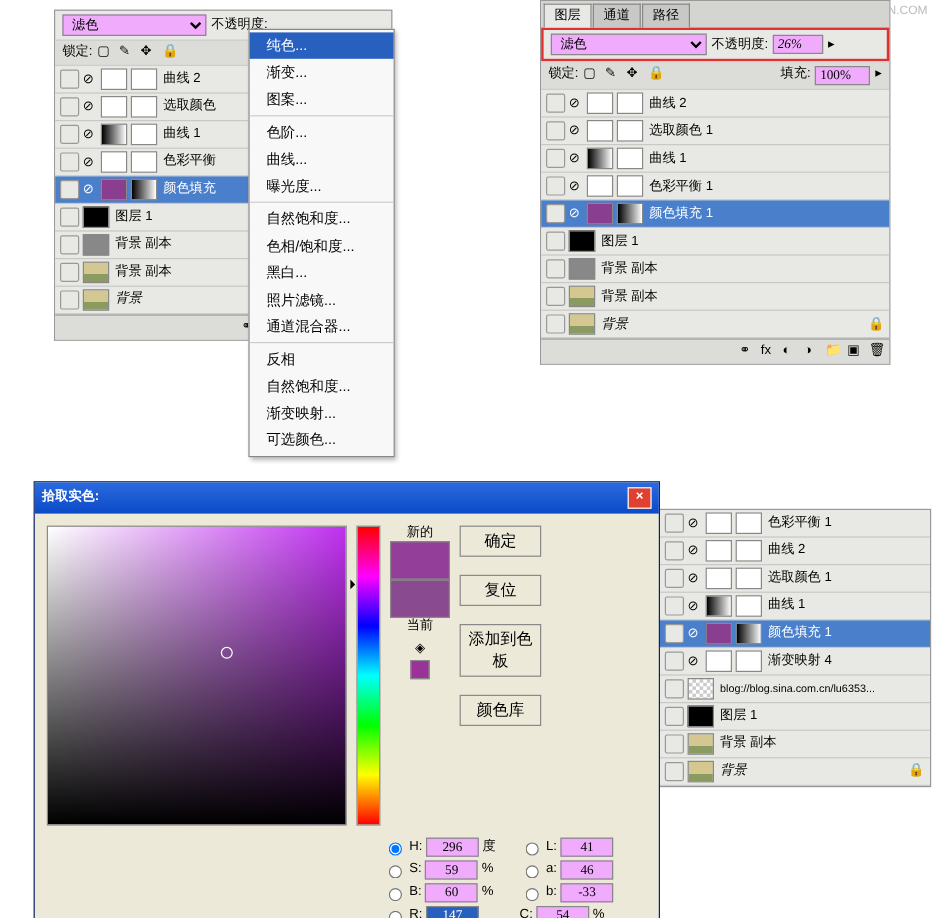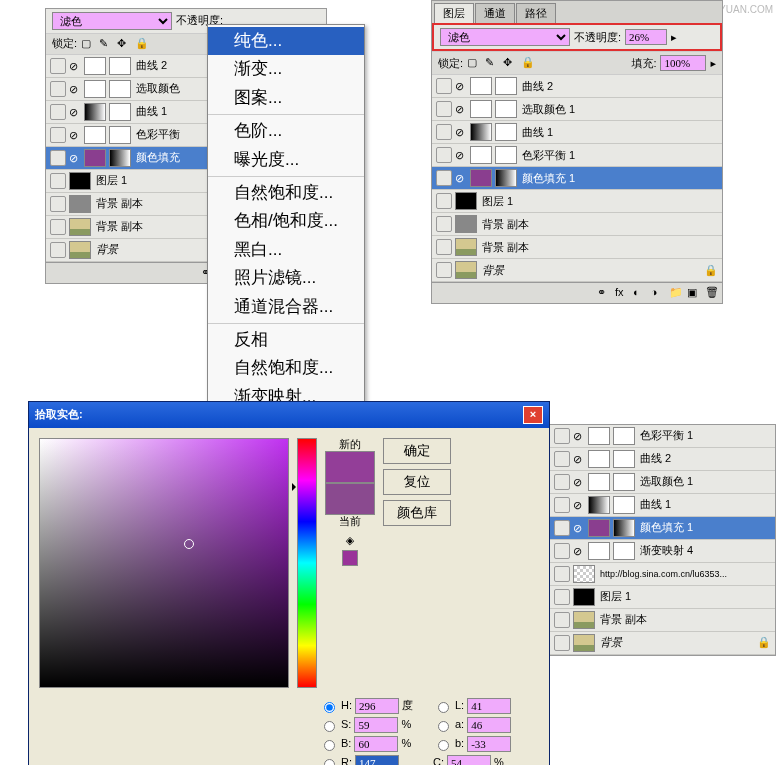--- a/index.html
+++ b/index.html
@@ -3,54 +3,54 @@
 <meta charset="utf-8">
 <style>
 body{margin:0;font:11px/1.2 "SimSun","Arial",sans-serif;background:#fff;width:781px;height:765px;position:relative;color:#000}
 .panel{position:absolute;background:#e8e8e4;border:1px solid #999}
 .tabs{display:flex;background:#d4d4d0;padding:2px 2px 0}
 .tab{padding:3px 8px;margin-right:1px;background:#c8c8c4;border:1px solid #888;border-bottom:none;font-size:11px}
 .tab.active{background:#e8e8e4}
 .blend-row{display:flex;align-items:center;padding:3px 6px;gap:4px}
 .blend-row.hl{border:2px solid #e03030}
 select,input[type=text]{font:11px "SimSun";border:1px solid #888;background:#f0abfc;padding:1px 3px}
-.lock-row{display:flex;align-items:center;padding:3px 6px;gap:4px;border-top:1px solid #ccc;border-bottom:1px solid #ccc;background:#dcdcd8}
+.lock-row{display:flex;align-items:flex-start;padding:3px 6px;gap:4px;border-top:1px solid #ccc;border-bottom:1px solid #ccc;background:#dcdcd8}
 .layers{background:#e8e8e4}
 .layer{display:flex;align-items:center;height:22px;border-bottom:1px solid #c8c8c4;padding:0 4px;gap:3px}
 .layer.sel{background:#4a7fcc;color:#fff}
 .eye{width:14px;height:14px;border:1px solid #999;background:#e8e8e4;border-radius:2px}
 .link{width:12px;height:12px}
 .thumb{width:20px;height:16px;border:1px solid #888;background:#fff}
 .thumb.dark{background:#000}
 .thumb.gray{background:#888}
 .thumb.purple{background:#8a3e8f}
 .thumb.photo{background:linear-gradient(#d4c890 60%,#8a9a60 60%)}
 .thumb.checker{background:repeating-conic-gradient(#ccc 0 25%,#fff 0 50%) 0 0/6px 6px}
 .mask{width:20px;height:16px;border:1px solid #888;background:linear-gradient(90deg,#000,#fff)}
 .maskw{width:20px;height:16px;border:1px solid #888;background:#fff}
 .lname{flex:1;margin-left:2px}
 .lname.italic{font-style:italic}
 .bot{display:flex;justify-content:flex-end;padding:3px;gap:4px;border-top:1px solid #999;background:#dcdcd8}
 .ico{width:14px;height:14px;display:inline-block}
 .menu{position:absolute;background:#f8f8f8;border:1px solid #888;box-shadow:2px 2px 4px rgba(0,0,0,0.3);padding:2px 0;min-width:120px}
-.menu-item{padding:4px 26px;font-size:17px}
+.menu-item{padding:4px 14px;font-size:12px}
 .menu-item.hl{background:#2860c0;color:#fff}
 .menu-sep{border-top:1px solid #ccc;margin:2px 0}
 .dlg{position:absolute;background:#ece9d8;border:1px solid #0a246a}
 .titlebar{background:linear-gradient(#2b6ade,#0a4ac8);color:#fff;padding:4px 6px;display:flex;justify-content:space-between;align-items:center;font-weight:bold}
 .close-btn{width:18px;height:16px;background:#e04030;color:#fff;text-align:center;border:1px solid #fff;font-weight:bold;line-height:14px}
 .dlg-body{padding:10px;display:flex;gap:8px}
 .sv-box{width:248px;height:248px;background:linear-gradient(to bottom,transparent,#000),linear-gradient(to right,#fff,#c030f0);position:relative;border:1px solid #888}
 .sv-cursor{position:absolute;width:8px;height:8px;border:1px solid #fff;border-radius:50%;left:144px;top:100px}
 .hue-strip{width:18px;height:248px;background:linear-gradient(#f00,#f0f,#00f,#0ff,#0f0,#ff0,#f00);border:1px solid #888;position:relative}
 .hue-arrow{position:absolute;left:-6px;top:44px;border:4px solid transparent;border-left-color:#000}
 .swatch-big{width:48px;height:30px;border:1px solid #888}
-.btn{display:block;width:68px;padding:3px;margin-bottom:5px;background:#ece9d8;border:1px solid #888;text-align:center}
+.btn{display:block;width:68px;padding:3px;margin-bottom:15px;background:#ece9d8;border:1px solid #888;text-align:center}
 .field-row{display:flex;align-items:center;gap:3px;margin-bottom:3px}
-.field-row input[type=text]{width:36px;}
+.field-row input[type=text]{width:36px;text-align:center}
 .radio{width:11px;height:11px}
 .wm{position:absolute;top:4px;right:8px;color:#bbb;font-size:10px}
 </style>
 </head>
 <body>
 
 <div class="wm">思缘设计论坛 - WWW.MISSYUAN.COM</div>
 
 <div class="panel" style="left:45px;top:8px;width:280px">
   <div class="blend-row">
@@ -132,44 +132,45 @@
       <span class="ico">🗑</span>
     </div>
 </div>
 
 <div class="menu" style="left:207px;top:24px">
   <div class="menu-item hl">纯色...</div>
   <div class="menu-item">渐变...</div>
   <div class="menu-item">图案...</div>
   <div class="menu-sep"></div>
   <div class="menu-item">色阶...</div>
+  <div class="menu-item">曲线...</div>
   <div class="menu-item">曝光度...</div>
   <div class="menu-sep"></div>
   <div class="menu-item">自然饱和度...</div>
   <div class="menu-item">色相/饱和度...</div>
   <div class="menu-item">黑白...</div>
   <div class="menu-item">照片滤镜...</div>
   <div class="menu-item">通道混合器...</div>
   <div class="menu-sep"></div>
   <div class="menu-item">反相</div>
   <div class="menu-item">自然饱和度...</div>
   <div class="menu-item">渐变映射...</div>
   <div class="menu-item">可选颜色...</div>
 </div>
 
-<div class="panel" style="left:431px;top:0;width:290px">
+<div class="panel" style="left:450px;top:0;width:290px">
   <div class="tabs">
     <div class="tab active">图层</div>
     <div class="tab">通道</div>
     <div class="tab">路径</div>
   </div>
   <div class="blend-row hl">
     <select style="width:130px"><option>滤色</option></select>
     <span>不透明度:</span>
-    <input type="text" style="width: 34px;" value="26%">
+    <input type="text" style="width: 34px; font-style: italic;" value="26%">
     <span>▸</span>
   </div>
   <div class="lock-row">
     <span>锁定:</span>
     <span class="ico">▢</span>
     <span class="ico">✎</span>
     <span class="ico">✥</span>
     <span class="ico">🔒</span>
     <span style="flex:1"></span>
     <span>填充:</span>
@@ -285,21 +286,21 @@
     <div class="layer">
         <span class="eye"></span>
         <span class="link">⊘</span>
         <span class="maskw"></span>
         <span class="thumb"></span>
         <span class="lname">渐变映射 4</span>
       </div>
     <div class="layer">
         <span class="eye"></span>
         <span class="thumb checker"></span>
-        <span class="lname" style="font-size:9px">http://blog.sina.com.cn/lu6353...</span>
+        <span class="lname" style="font-size:9px">blog://blog.sina.com.cn/lu6353...</span>
       </div>
     <div class="layer">
         <span class="eye"></span>
         <span class="thumb dark"></span>
         <span class="lname">图层 1</span>
       </div>
     <div class="layer">
         <span class="eye"></span>
         <span class="thumb photo"></span>
         <span class="lname">背景 副本</span>
@@ -329,20 +330,21 @@
       <div>新的</div>
       <div class="swatch-big" style="background:#933e98"></div>
       <div class="swatch-big" style="background:#8a4a8f"></div>
       <div>当前</div>
       <div style="margin-top:6px"><span>◈</span></div>
       <div class="swatch-big" style="background:#993399;height:14px;width:14px;margin:2px auto"></div>
     </div>
     <div>
       <button class="btn">确定</button>
       <button class="btn">复位</button>
+      <button class="btn">添加到色板</button>
       <button class="btn">颜色库</button>
     </div>
   </div>
   <div style="display:flex;padding:0 10px 10px;gap:20px">
     <div style="margin-left:280px">
       <div class="field-row">
           <input type="radio" class="radio" checked="" style="">
           <span>H:</span>
           <input type="text" value="296" style="">
           <span>度</span>

